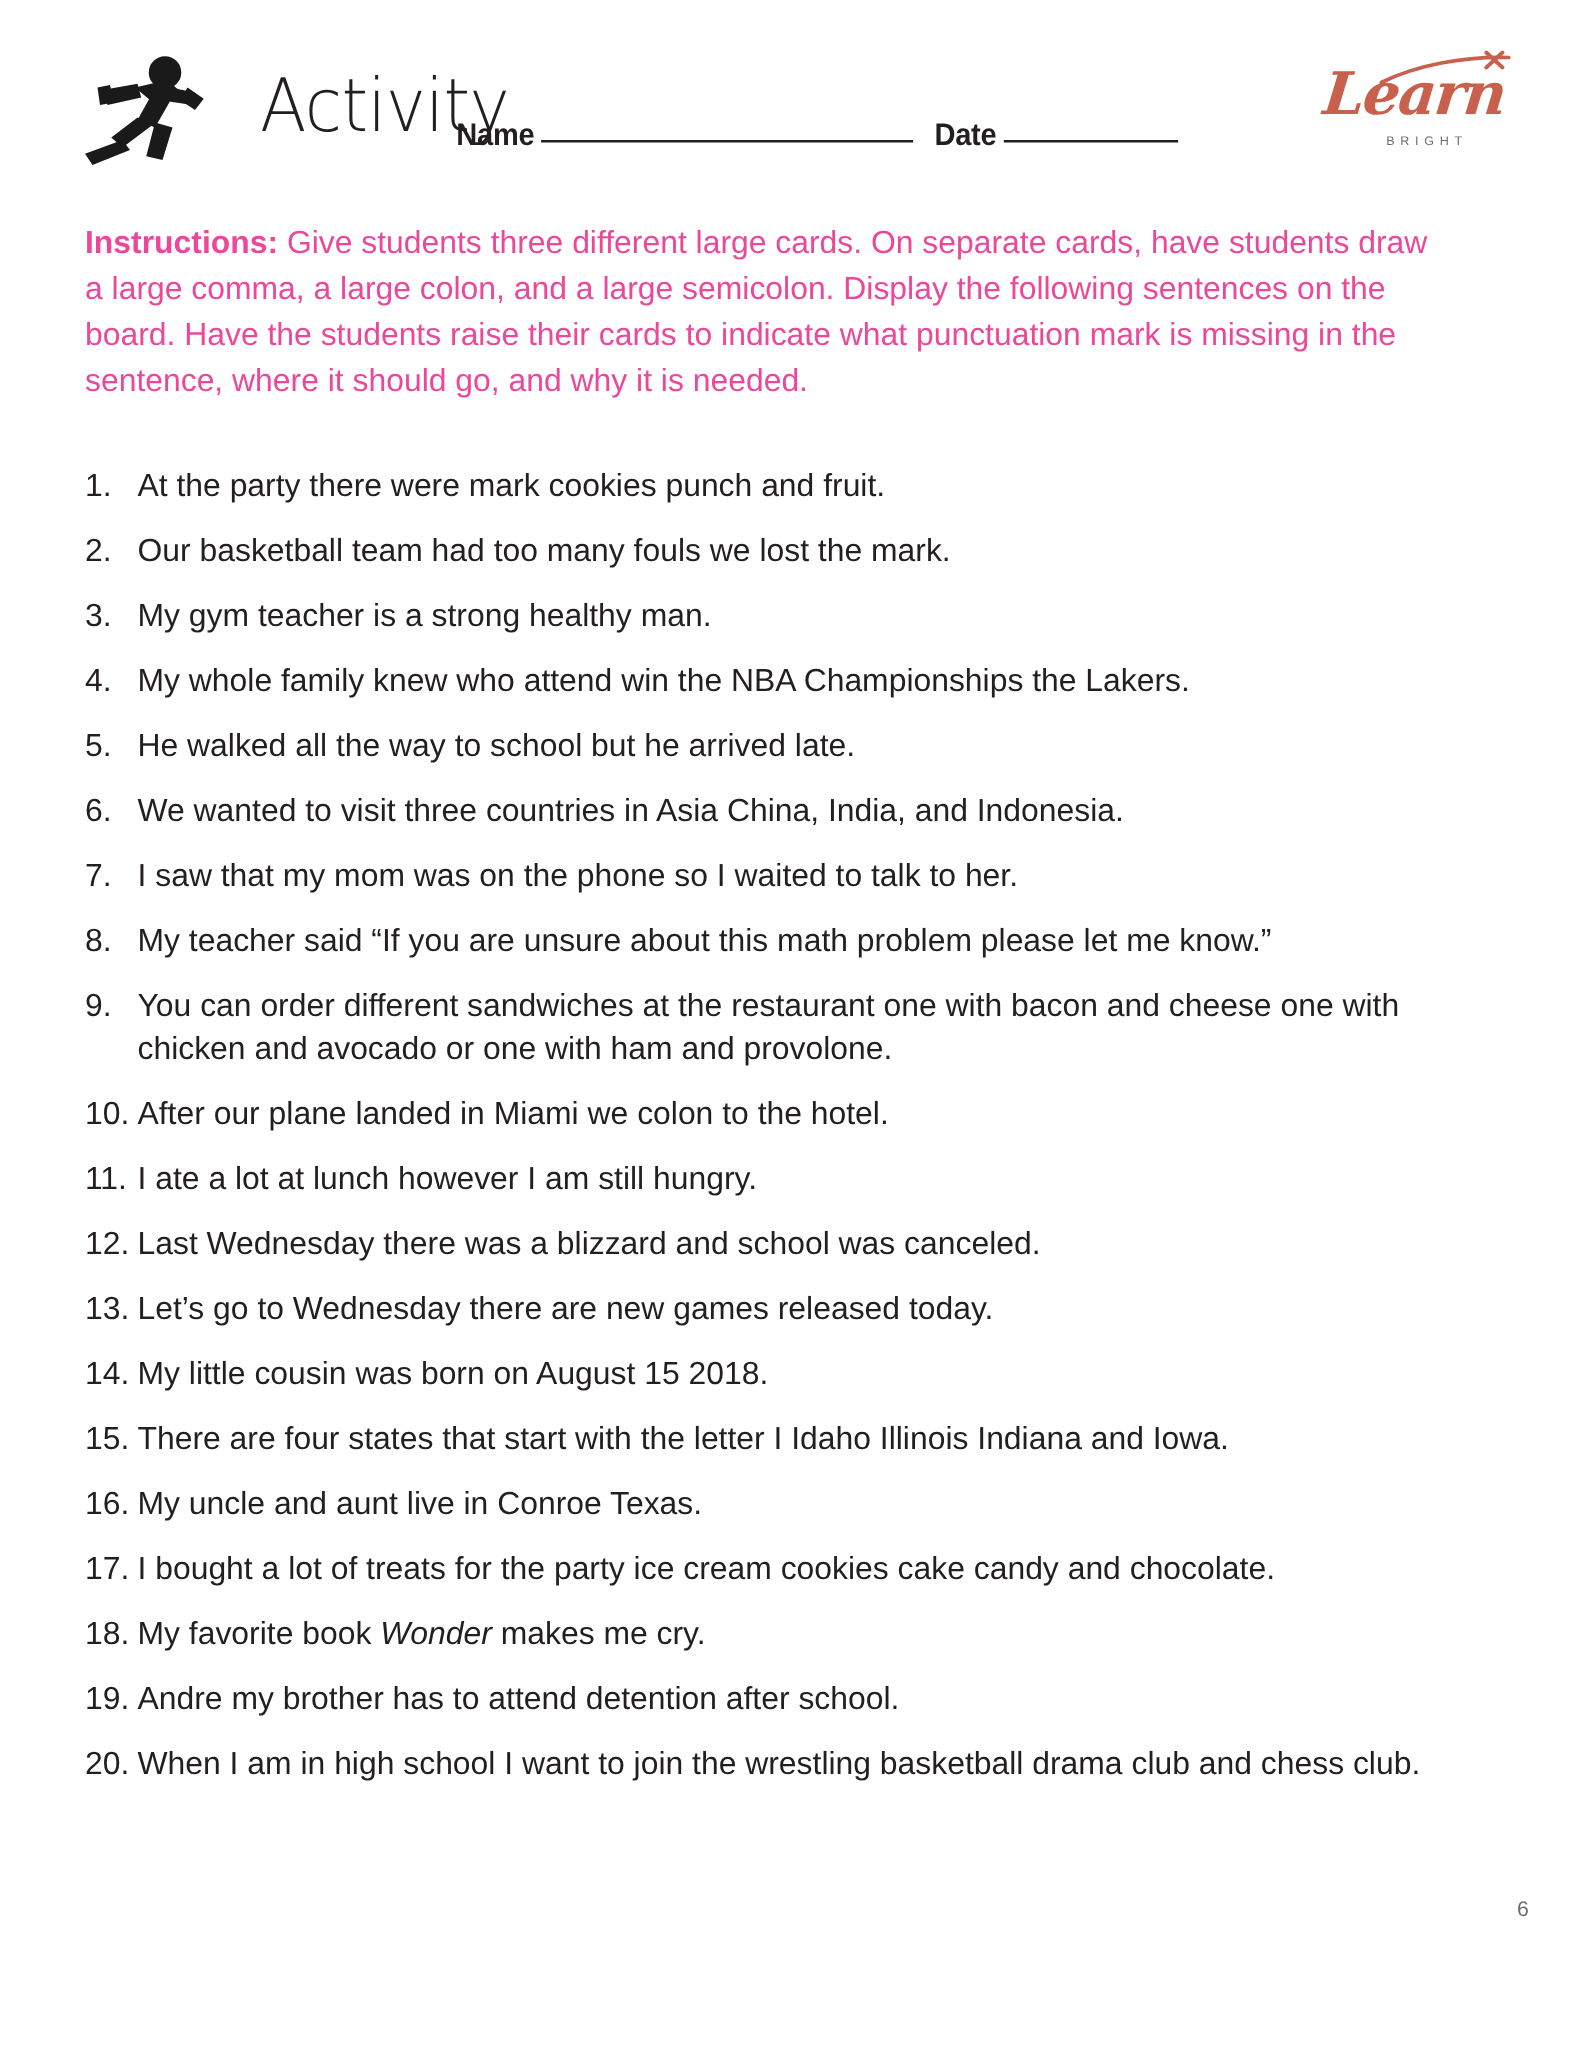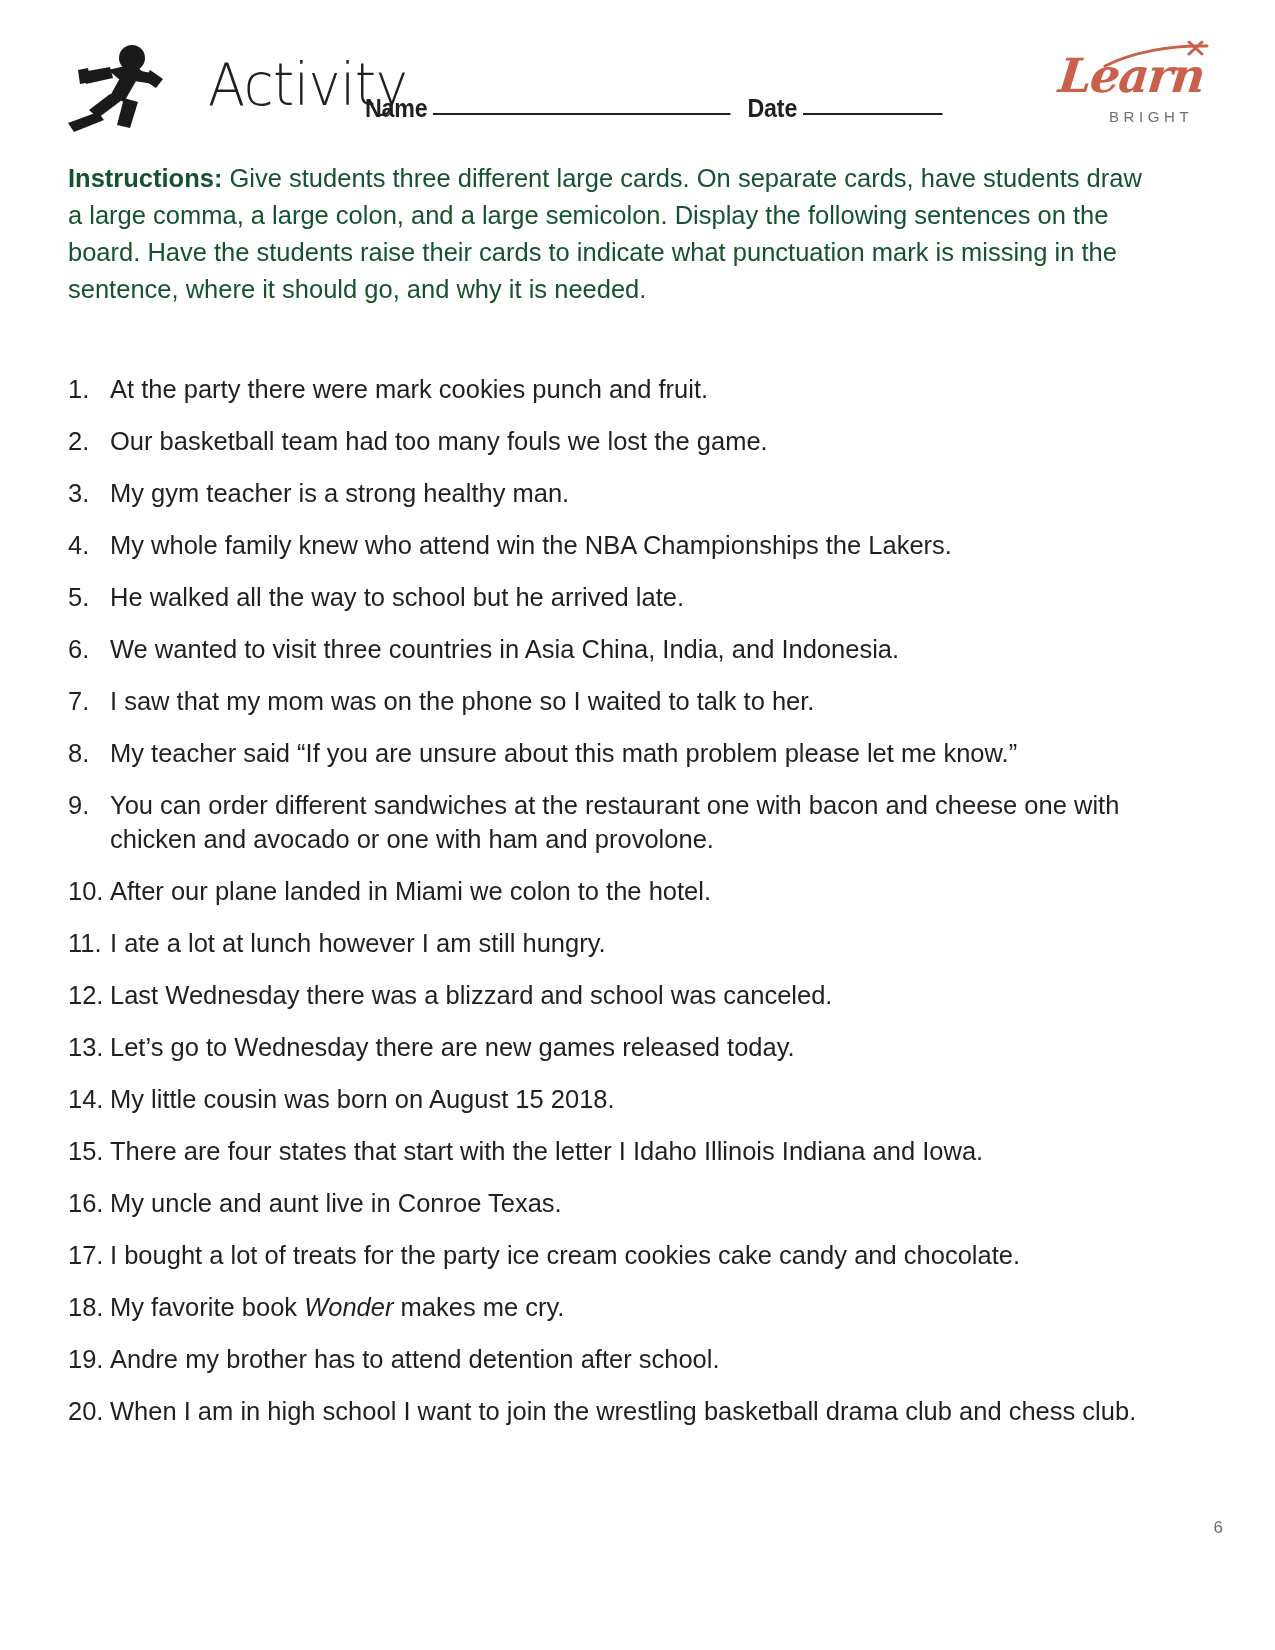--- a/index.html
+++ b/index.html
@@ -98,43 +98,43 @@
     line-height: 52px;
     color: #c8604b;
     letter-spacing: -1.5px;
     transform: skewX(-6deg);
     transform-origin: left center;
   }
   .logo-bright {
     position: absolute;
     left: 52px;
     top: 68px;
-    font-size: 15px;
+    font-size: 10px;
     letter-spacing: 4.6px;
     color: #6d6e71;
     font-weight: normal;
     font-family: "Liberation Sans", sans-serif;
   }
   .logo-swoosh {
     position: absolute;
     left: 46px;
     top: 0px;
     width: 110px;
     height: 30px;
   }
 
   
   .instructions {
     position: absolute;
     left: 68px;
-    top: 160px;
+    top: 176px;
     width: 1085px;
     font-size: 25.5px;
     line-height: 37px;
-    color: #14532d;
+    color: #ec4899;
     text-align: left;
   }
   .instructions b { font-weight: bold; }
 
   .questions {
     position: absolute;
     left: 68px;
     top: 372px;
     width: 1090px;
   }
@@ -213,21 +213,21 @@
   <b>Instructions:</b><span> Give students three different large cards. On separate cards, have students draw a large comma, a large colon, and a large semicolon. Display the following sentences on the board. Have the students raise their cards to indicate what punctuation mark is missing in the sentence, where it should go, and why it is needed.</span>
 </div>
 
 <div class="questions" id="question-list">
     <div class="q-item">
       <span class="q-num">1.</span>
       <span class="q-text">At the party there were mark cookies punch and fruit.</span>
     </div>
     <div class="q-item">
       <span class="q-num">2.</span>
-      <span class="q-text">Our basketball team had too many fouls we lost the game.</span>
+      <span class="q-text">Our basketball team had too many fouls we lost the mark.</span>
     </div>
     <div class="q-item">
       <span class="q-num">3.</span>
       <span class="q-text">My gym teacher is a strong healthy man.</span>
     </div>
     <div class="q-item">
       <span class="q-num">4.</span>
       <span class="q-text">My whole family knew who attend win the NBA Championships the Lakers.</span>
     </div>
     <div class="q-item">

